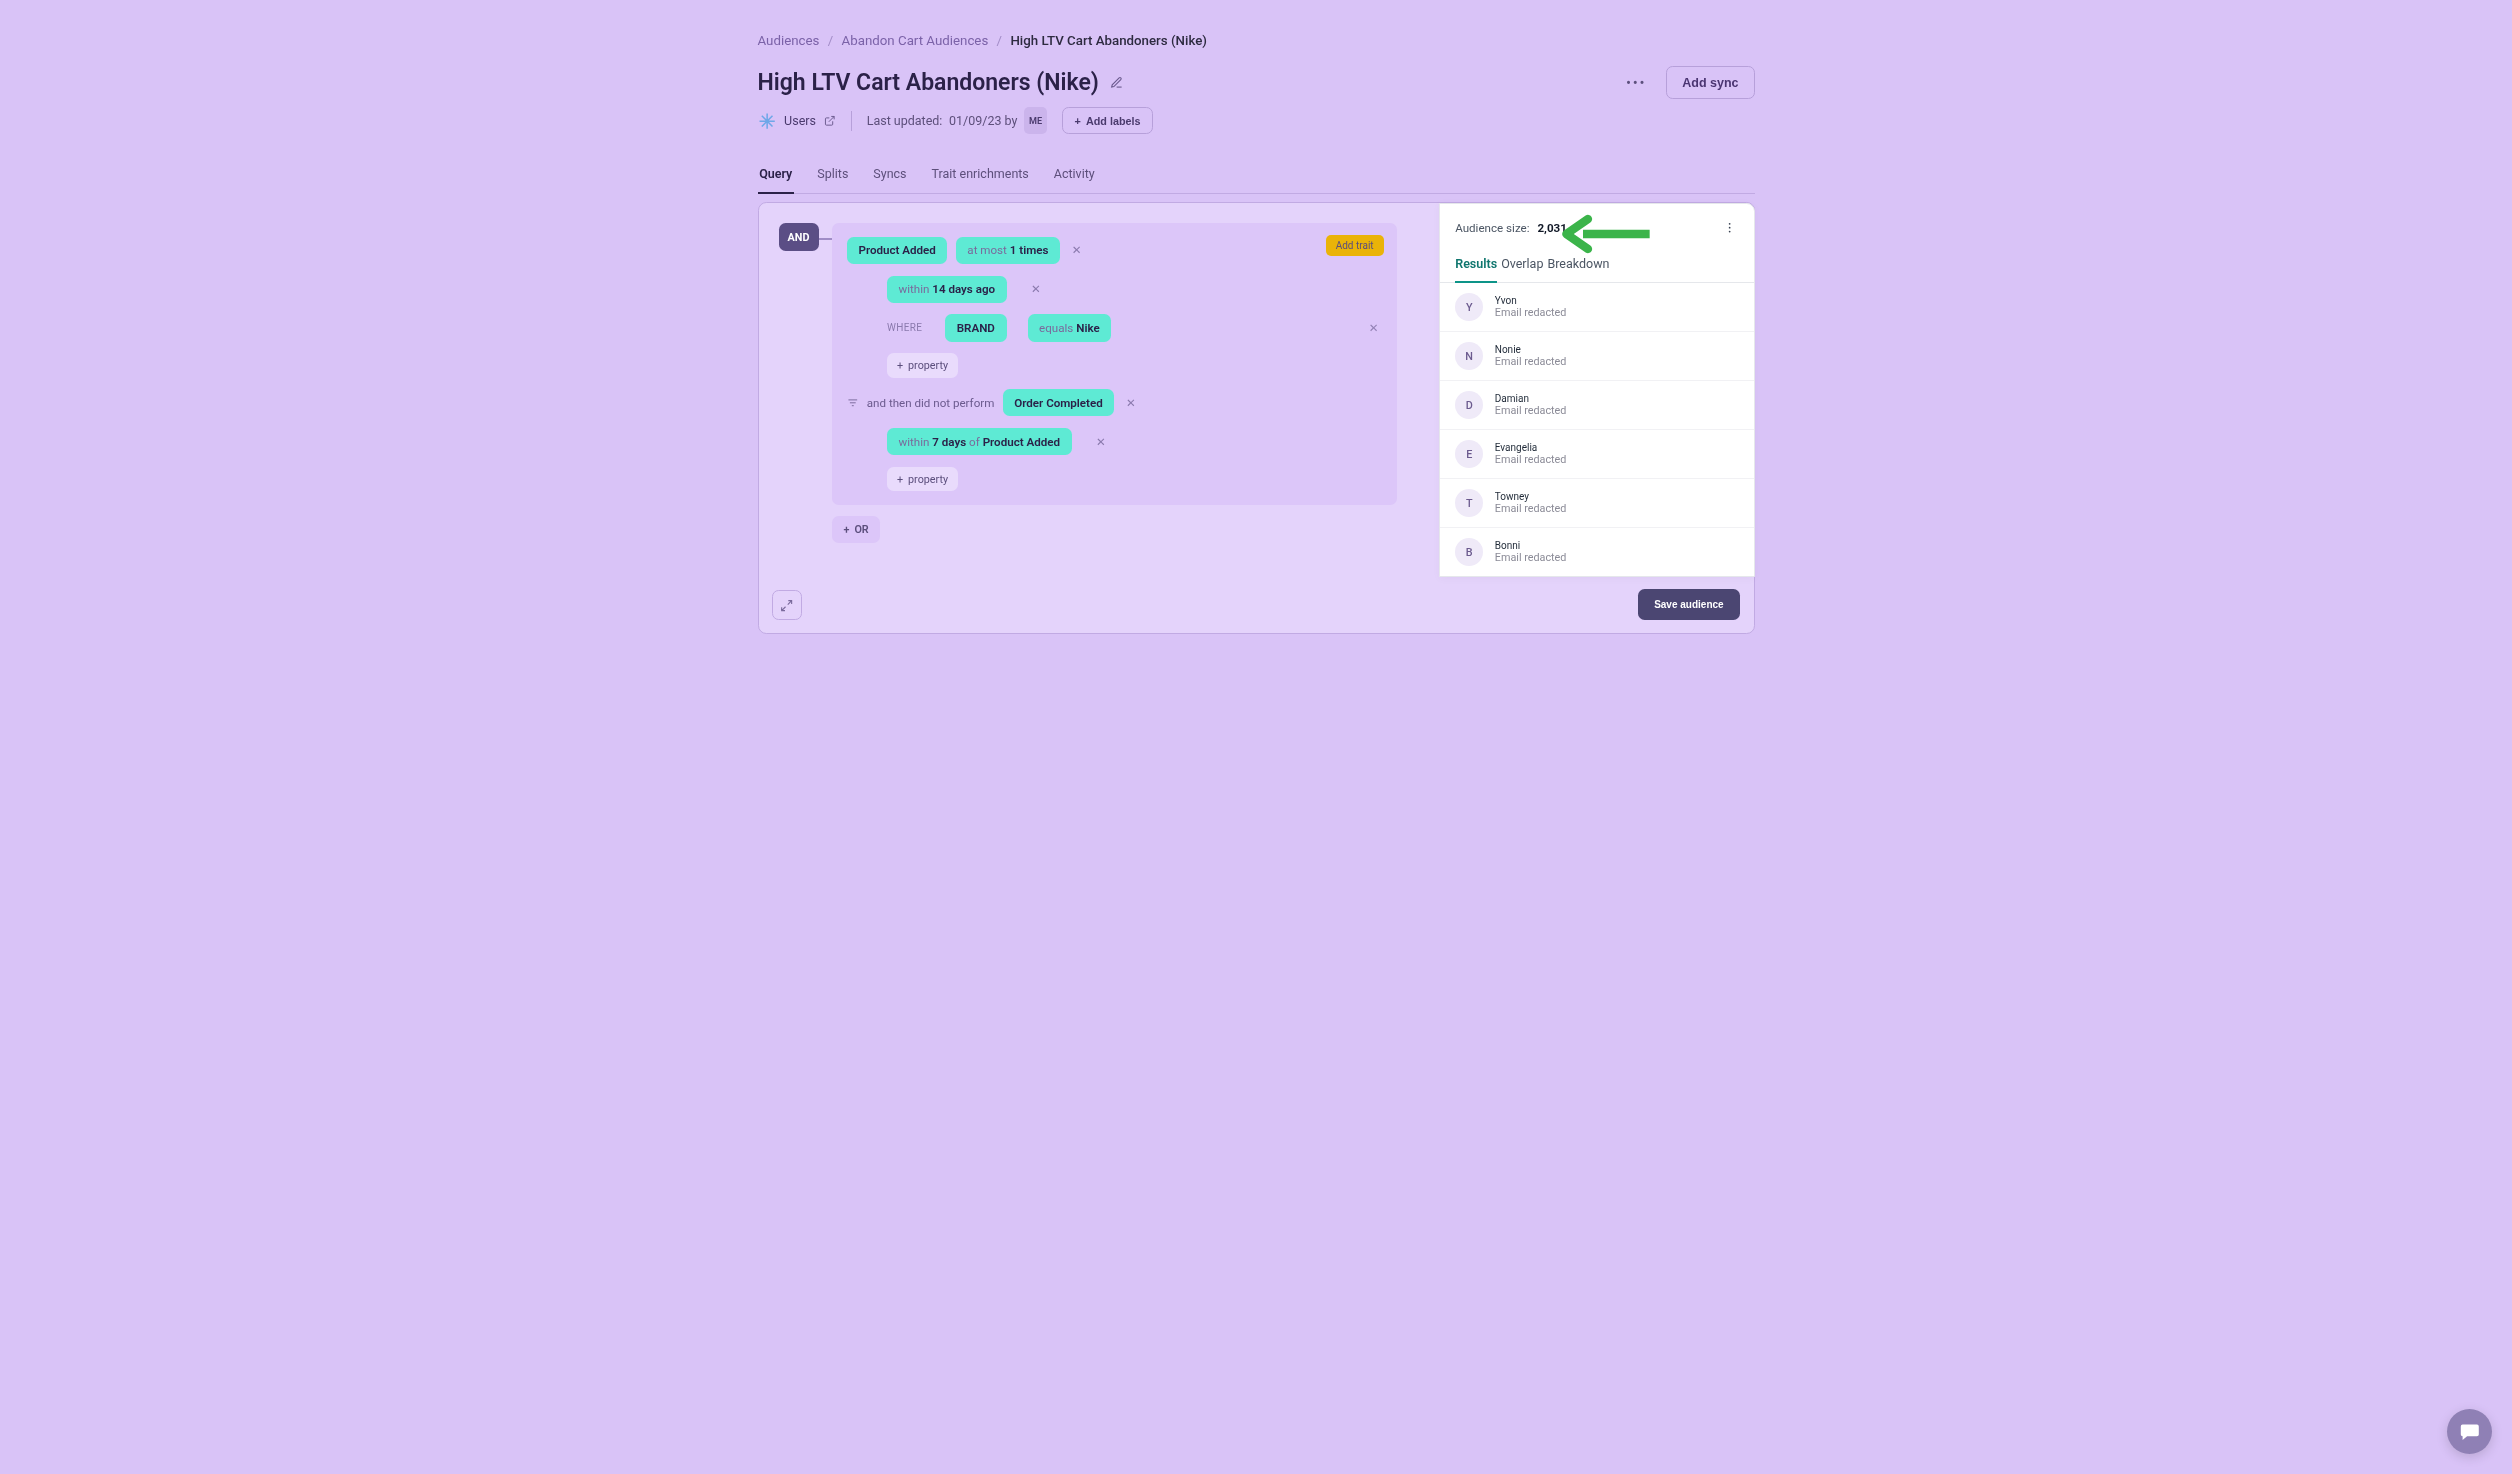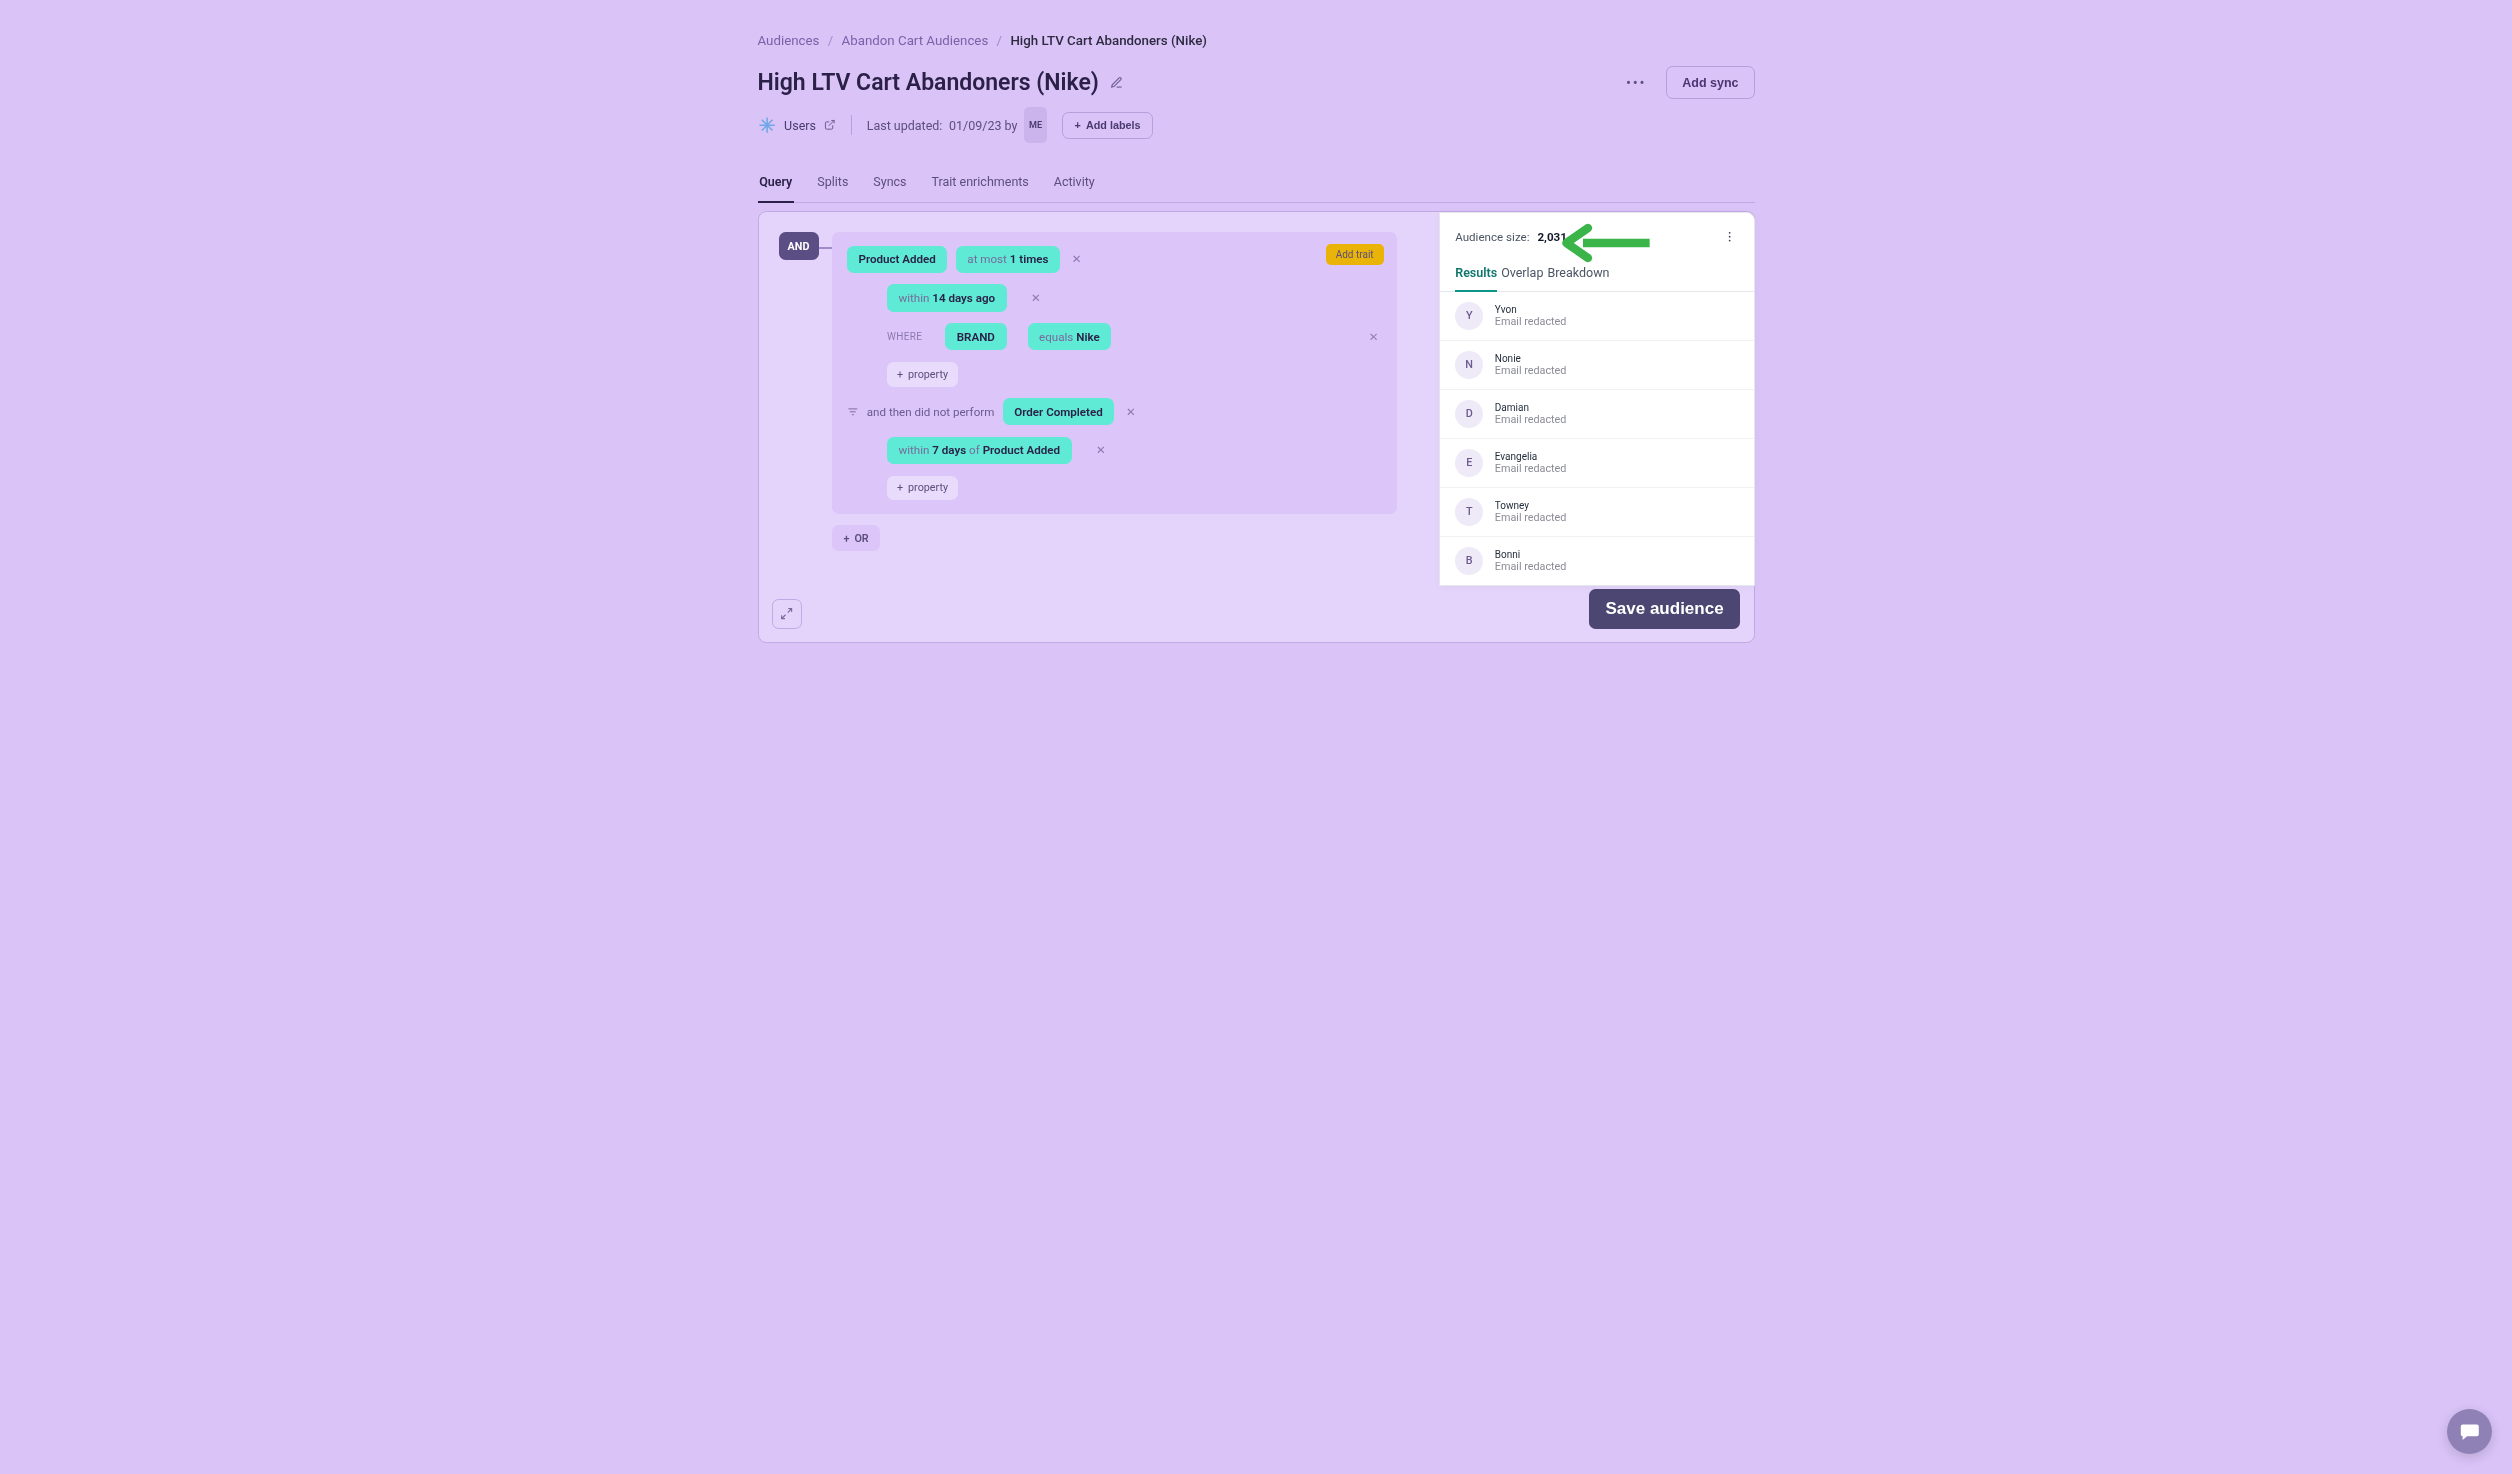--- a/index.html
+++ b/index.html
@@ -26,21 +26,21 @@
   .titleright { display: flex; align-items: center; gap: 15px; }
   .ellipsis-btn { color: #5c4f7c; cursor: pointer; font-size: 15px; letter-spacing: 1.7px; padding: 3.3px 5px; }
   .add-sync-btn { border: 0.8px solid #b7a0da; background: transparent; border-radius: 6.6px; padding: 8.3px 15px; font-size: 12.5px; font-weight: 600; color: #4b3572; cursor: pointer; }
 
   .metarow { display: flex; align-items: center; gap: 15px; margin-bottom: 23px; flex-wrap: wrap; }
   .modelchip { display: flex; align-items: center; gap: 8.3px; color: #4a3a6d; font-size: 12.5px; }
   .spark-icon { width: 18.3px; height: 18.3px; }
   .ext-icon { width: 11.6px; height: 11.6px; color: #6b5a8e; }
   .divider-v { width: 0.8px; height: 20px; background: #b7a0da; }
   .lastupdated { color: #5d4f7b; font-size: 12.5px; display: flex; align-items: center; gap: 6.6px; }
-  .me-badge { display: inline-flex; align-items: center; justify-content: center; width: 23px; height: 36px; background: #cbb4ec; border-radius: 5px; font-size: 9.1px; font-weight: 600; color: #4a3a6d; }
+  .me-badge { display: inline-flex; align-items: center; justify-content: center; width: 23px; height: 27px; background: #cbb4ec; border-radius: 5px; font-size: 9.1px; font-weight: 600; color: #4a3a6d; }
   .addlabels-btn { display: inline-flex; align-items: center; gap: 5px; border: 0.8px solid #b7a0da; background: transparent; border-radius: 6.6px; padding: 6.6px 11.6px; font-size: 10.8px; font-weight: 600; color: #4a3a6d; cursor: pointer; }
 
   .tabs { display: flex; gap: 21.6px; border-bottom: 0.8px solid #c1aae3; margin-bottom: 8px; }
   .tab { padding: 8.3px 1.7px 11.6px; color: #5d4f7b; font-size: 12.5px; cursor: pointer; }
   .tab.active { color: #2b2148; font-weight: 600; border-bottom: 2.5px solid #2b2148; margin-bottom: -0.8px; }
 
   .canvas {
     border: 0.8px solid #c1aae3;
     border-radius: 8.3px;
     background: #e4d3fb;
@@ -70,21 +70,21 @@
   .add-trait { position: absolute; top: 11.6px; right: 13.3px; background: #eab308; border-radius: 5px; padding: 5px 10px; font-size: 10px; color: #5b4e7c; cursor: pointer; }
   .indent { margin-left: 40px; display: flex; align-items: center; gap: 21px; flex-wrap: wrap; margin-bottom: 11.6px; }
   .where-label { font-size: 10px; letter-spacing: 0.4px; color: #8b7aae; margin-right: 1.7px; }
   .plus-chip { display: inline-flex; align-items: center; gap: 5px; background: #e9dbfc; border-radius: 6.6px; padding: 5.8px 10px; font-size: 10.8px; color: #5b4e7c; cursor: pointer; }
   .funnel-icon { width: 11.6px; height: 11.6px; color: #7a6a9c; }
   .subtext { color: #6b5a8e; font-size: 11.6px; }
   .or-chip { display: inline-flex; align-items: center; gap: 5px; background: #dcc6f9; border-radius: 6.6px; padding: 6.6px 11.6px; margin-left: 13.3px; margin-top: 11.6px; font-size: 10.8px; font-weight: 600; color: #5b4e7c; cursor: pointer; }
   .row-x { margin-left: auto; color: #9281b4; cursor: pointer; padding: 1.7px 5px; }
 
   .expand-btn { position: absolute; bottom: 13.3px; left: 13.3px; width: 30px; height: 30px; border: 0.8px solid #c1aae3; border-radius: 6.6px; display: flex; align-items: center; justify-content: center; cursor: pointer; color: #7a6a9c; }
-  .save-btn { position: absolute; bottom: 13.3px; right: 13.3px; background: #4b4672; color: #fff; font-weight: 600; font-size: 17px; border: none; border-radius: 6.6px; padding: 10px 16.6px; cursor: pointer; }
+  .save-btn { position: absolute; bottom: 13.3px; right: 13.3px; background: #4b4672; color: #fff; font-weight: 600; font-size: 10px; border: none; border-radius: 6.6px; padding: 10px 16.6px; cursor: pointer; }
 
   .preview {
     position: absolute;
     top: 0;
     right: -1.7px;
     width: 316px;
     background: #fff;
     border: 0.8px solid #e5e7eb;
     border-radius: 0 8.3px 0 0;
     box-shadow: 0 1.7px 8.3px rgba(0,0,0,0.03);

